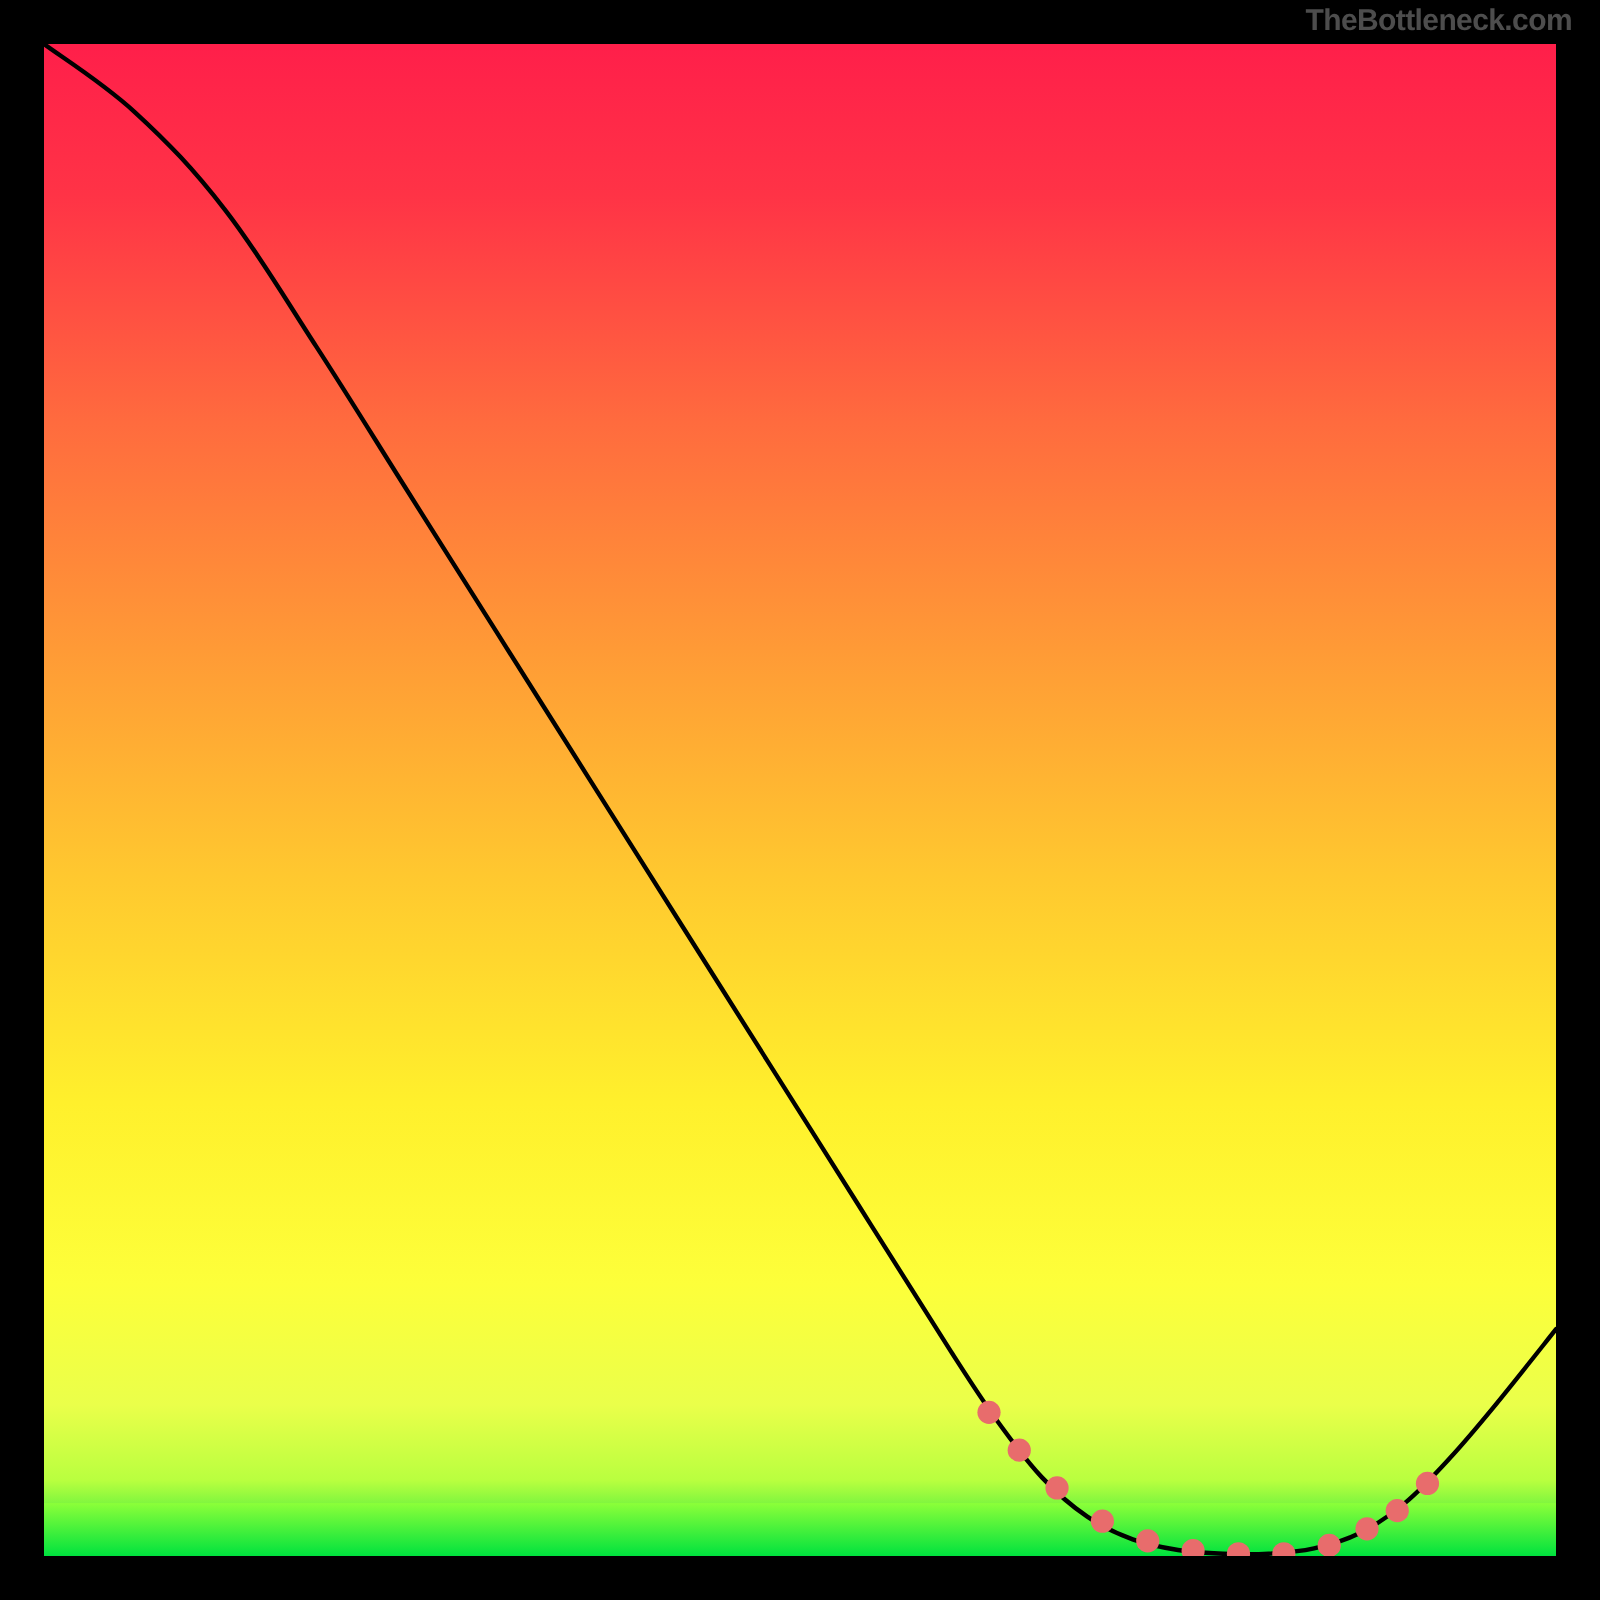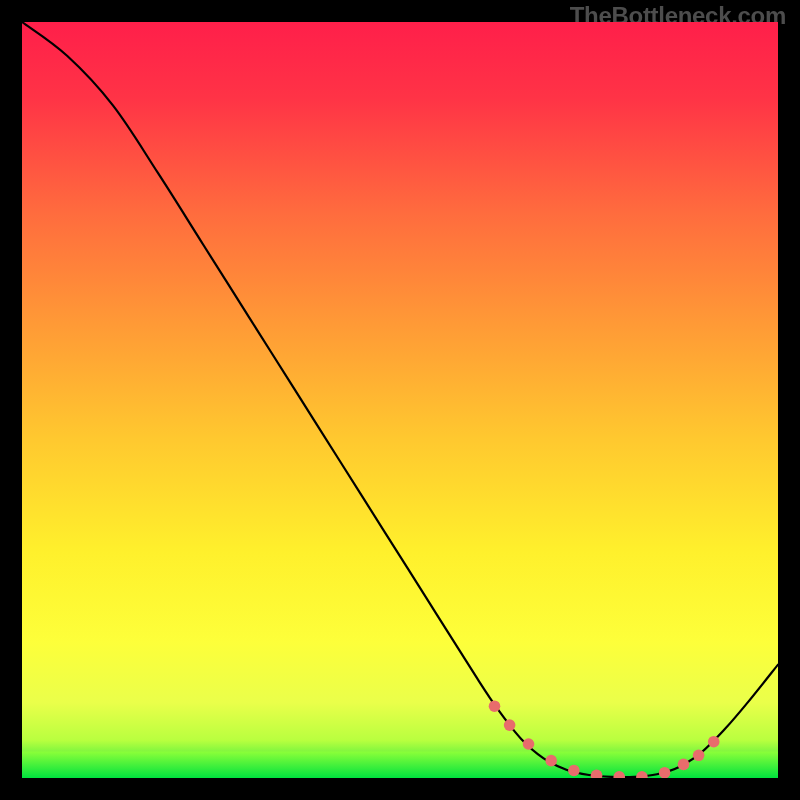--- a/index.html
+++ b/index.html
@@ -1,21 +1,21 @@
 <!DOCTYPE html>
 <html><head>
 <meta charset="utf-8">
 <style>
   * { margin: 0; padding: 0; box-sizing: border-box; }
   html, body { width: 800px; height: 800px; background: #000; overflow: hidden; }
   .frame { position: absolute; top: 0; left: 0; width: 800px; height: 800px; background: #000; }
   .plot-area { position: absolute; top: 22px; left: 22px; width: 756px; height: 756px; }
   .attribution {
     position: absolute; top: 2px; right: 14px;
-    color: #4d4d4d; font-family: Arial, sans-serif; font-size: 24px; font-weight: bold;
+    color: #4d4d4d; font-family: Arial, sans-serif; font-size: 15px; font-weight: bold;
     letter-spacing: -0.3px;
   }
   svg { display: block; }
 </style>
 </head>
 <body>
 <div class="frame">
 
 <div class="attribution">TheBottleneck.com</div>
 

